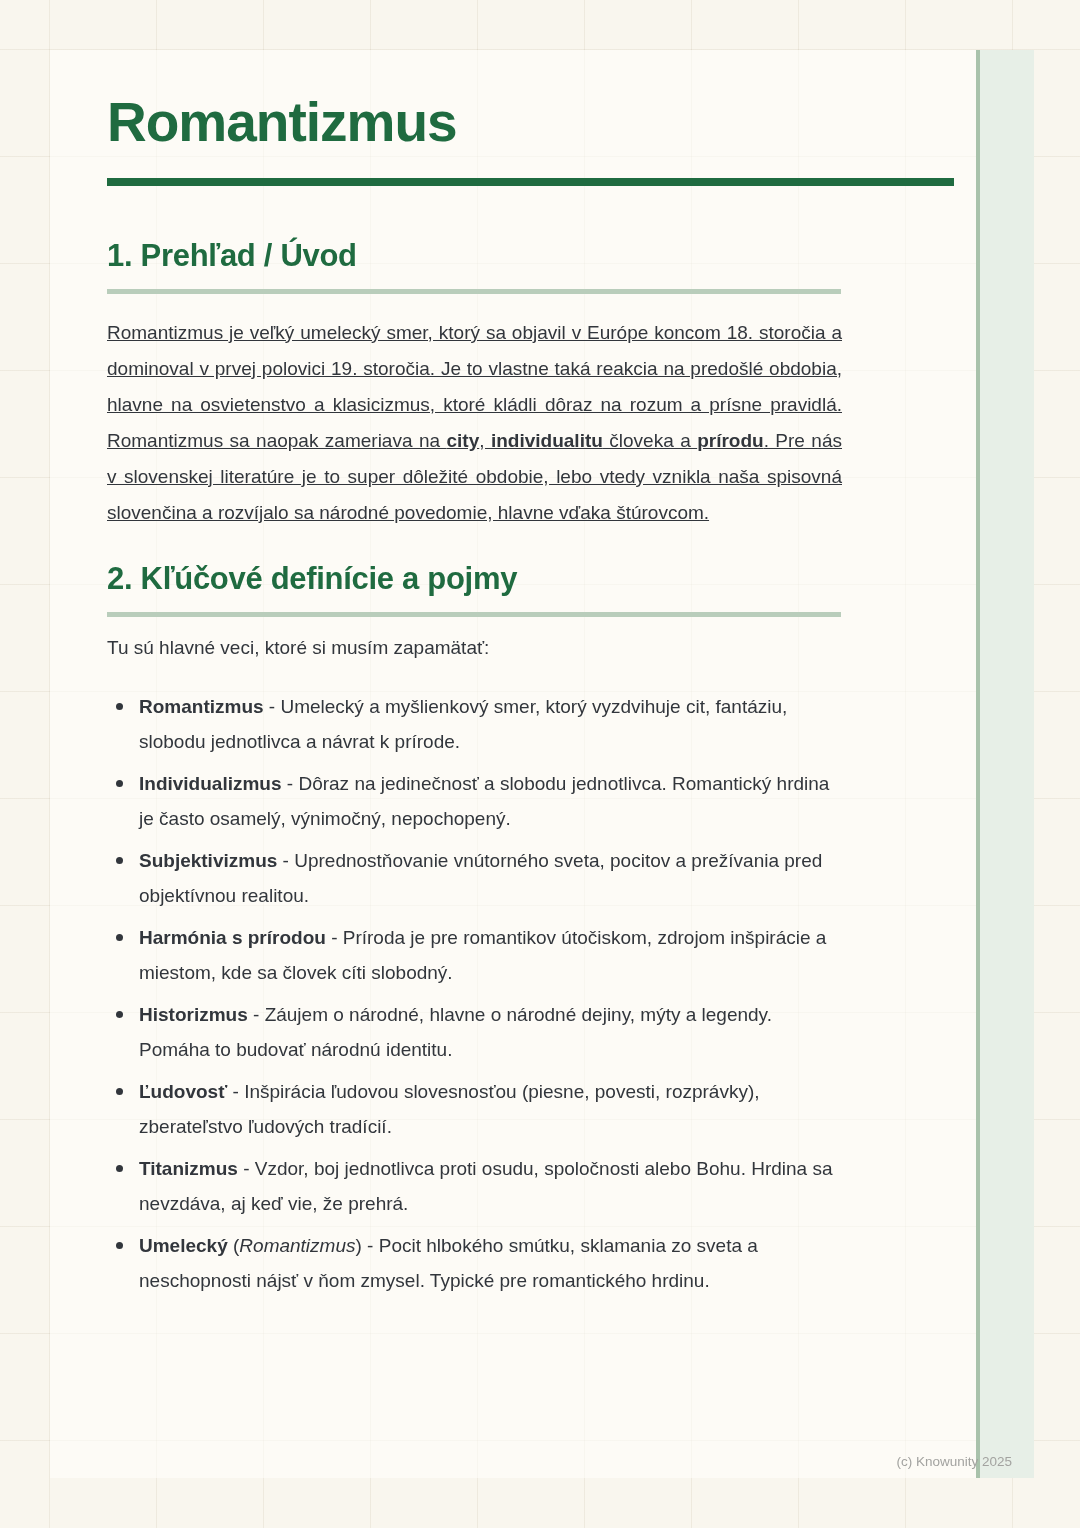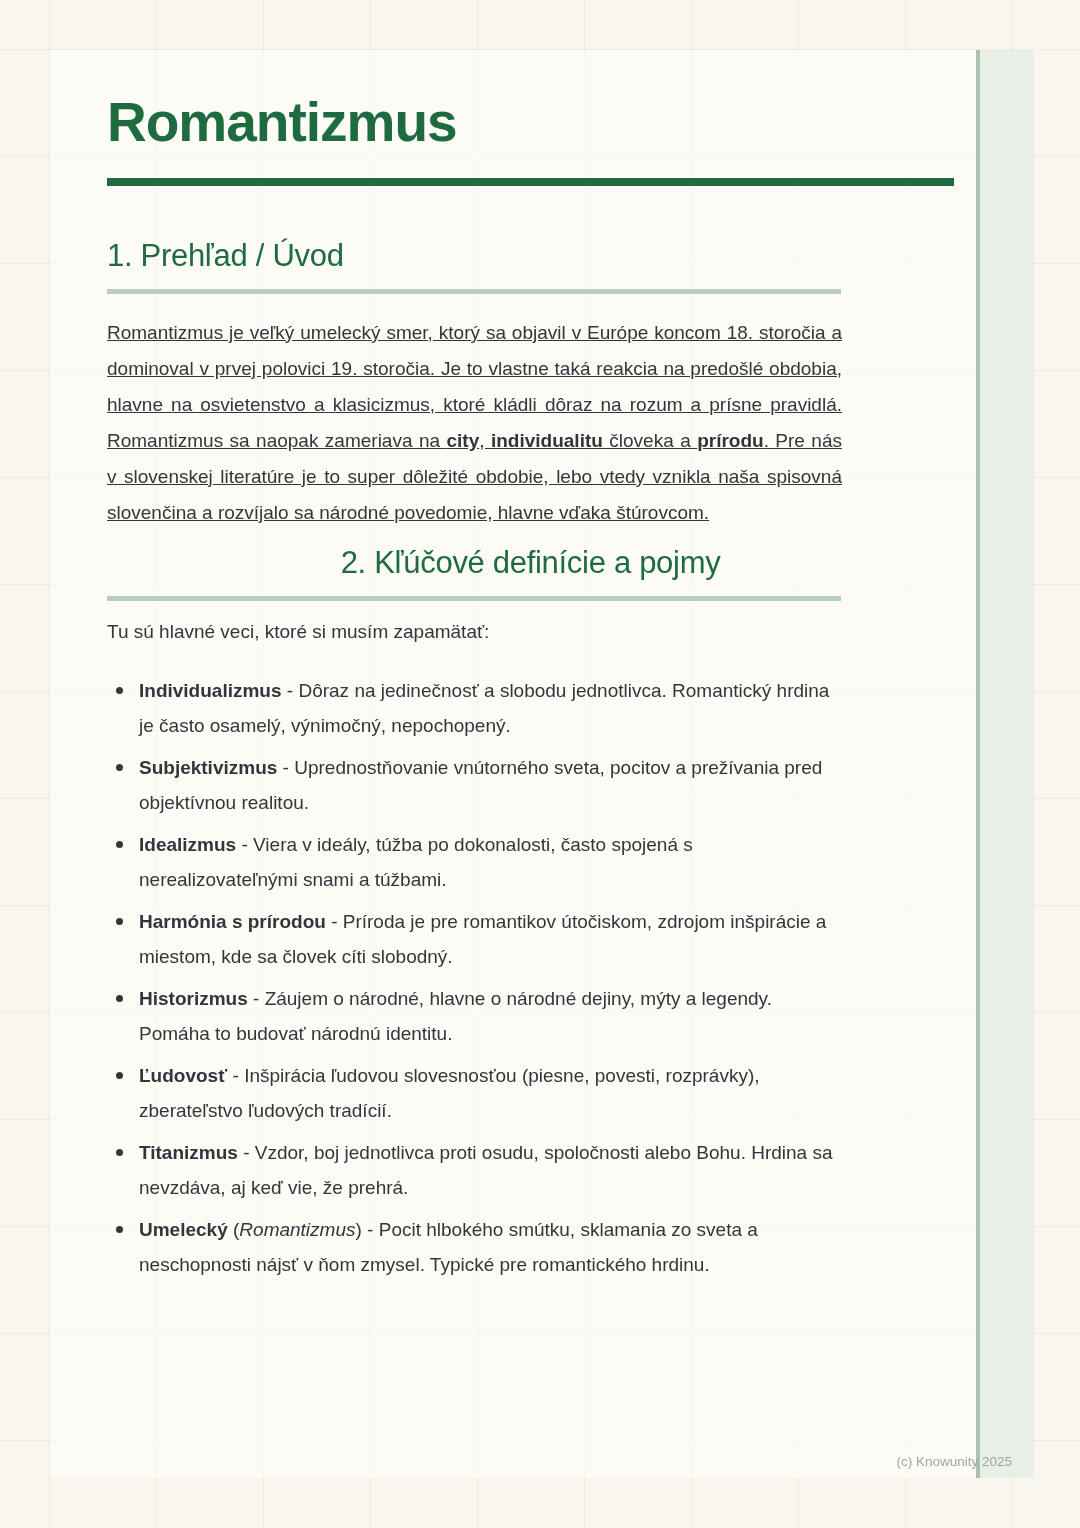--- a/index.html
+++ b/index.html
@@ -35,25 +35,25 @@
     border-left:4px solid var(--strip-border);
   }
   .content{position:absolute;left:57px;top:0;width:847px;}
   .doc-title{
     margin-top:44px;
     font-size:55px;line-height:1.05;font-weight:800;letter-spacing:-1px;
     color:var(--accent);
   }
   .rule-dark{margin-top:26px;width:847px;height:8px;background:var(--accent);}
   .section-heading{
-    font-size:31px;line-height:40px;font-weight:400;letter-spacing:-0.3px;
+    font-size:31px;line-height:40px;font-weight:700;letter-spacing:-0.3px;
     color:var(--accent);
   }
   .h-first{margin-top:50px;}
-  .h-second{margin-top:12px;text-align:center;}
+  .h-second{margin-top:28px;}
   .rule-light{margin-top:13px;width:734px;height:5px;background:var(--rule-light);}
   .overview-paragraph{
     margin-top:21px;width:735px;
     font-size:19px;line-height:36px;text-align:justify;text-decoration:underline;
   }
   .definitions-intro{
     margin-top:16px;width:735px;
     font-size:19px;line-height:30px;
   }
   .definitions-list{
@@ -87,23 +87,23 @@
     <div class="rule-light"></div>
 
     <p class="overview-paragraph"><span>Romantizmus je veľký umelecký smer, ktorý sa objavil v Európe koncom 18. storočia a dominoval v prvej polovici 19. storočia. Je to vlastne taká reakcia na predošlé obdobia, hlavne na osvietenstvo a klasicizmus, ktoré kládli dôraz na rozum a prísne pravidlá. Romantizmus sa naopak zameriava na </span><strong>city</strong><span>, </span><strong>individualitu</strong><span> človeka a </span><strong>prírodu</strong><span>. Pre nás v slovenskej literatúre je to super dôležité obdobie, lebo vtedy vznikla naša spisovná slovenčina a rozvíjalo sa národné povedomie, hlavne vďaka štúrovcom.</span></p>
 
     <h2 class="section-heading h-second">2. Kľúčové definície a pojmy</h2>
     <div class="rule-light"></div>
 
     <p class="definitions-intro">Tu sú hlavné veci, ktoré si musím zapamätať:</p>
 
     <ul class="definitions-list">
+        <li><span class="bullet-dot"></span><strong>Romantizmus</strong><span> - Umelecký a myšlienkový smer, ktorý vyzdvihuje cit, fantáziu, slobodu jednotlivca a návrat k prírode.</span></li>
         <li><span class="bullet-dot"></span><strong>Individualizmus</strong><span> - Dôraz na jedinečnosť a slobodu jednotlivca. Romantický hrdina je často osamelý, výnimočný, nepochopený.</span></li>
         <li><span class="bullet-dot"></span><strong>Subjektivizmus</strong><span> - Uprednostňovanie vnútorného sveta, pocitov a prežívania pred objektívnou realitou.</span></li>
-        <li><span class="bullet-dot"></span><strong>Idealizmus</strong><span> - Viera v ideály, túžba po dokonalosti, často spojená s nerealizovateľnými snami a túžbami.</span></li>
         <li><span class="bullet-dot"></span><strong>Harmónia s prírodou</strong><span> - Príroda je pre romantikov útočiskom, zdrojom inšpirácie a miestom, kde sa človek cíti slobodný.</span></li>
         <li><span class="bullet-dot"></span><strong>Historizmus</strong><span> - Záujem o národné, hlavne o národné dejiny, mýty a legendy. Pomáha to budovať národnú identitu.</span></li>
         <li><span class="bullet-dot"></span><strong>Ľudovosť</strong><span> - Inšpirácia ľudovou slovesnosťou (piesne, povesti, rozprávky), zberateľstvo ľudových tradícií.</span></li>
         <li><span class="bullet-dot"></span><strong>Titanizmus</strong><span> - Vzdor, boj jednotlivca proti osudu, spoločnosti alebo Bohu. Hrdina sa nevzdáva, aj keď vie, že prehrá.</span></li>
         <li><span class="bullet-dot"></span><strong>Umelecký</strong><span> (</span><i>Romantizmus</i><span>) - Pocit hlbokého smútku, sklamania zo sveta a neschopnosti nájsť v ňom zmysel. Typické pre romantického hrdinu.</span></li>
       </ul>
   </div>
 
   <div class="footer-credit">(c) Knowunity 2025</div>
 </div>

